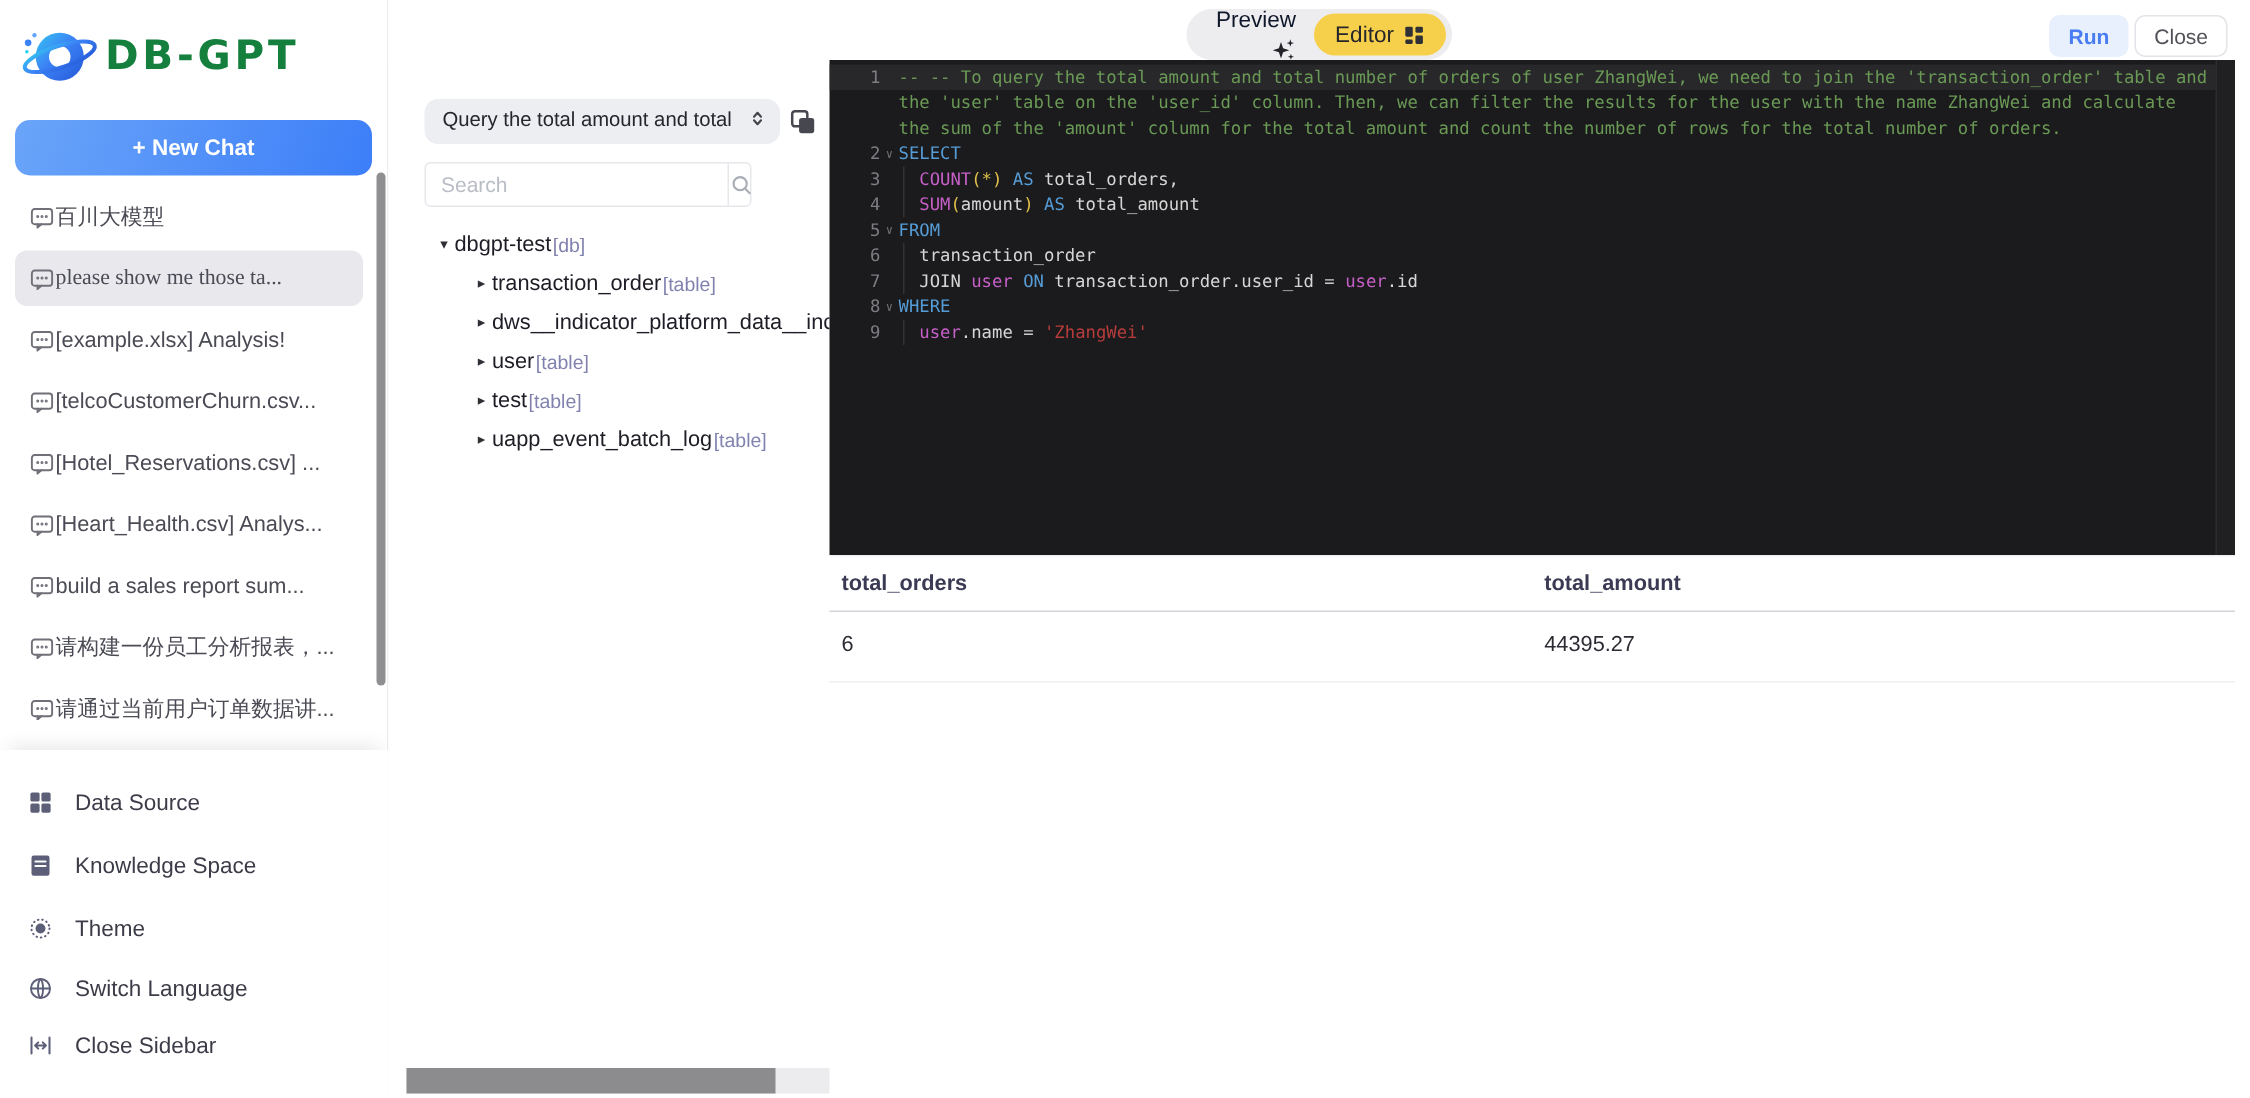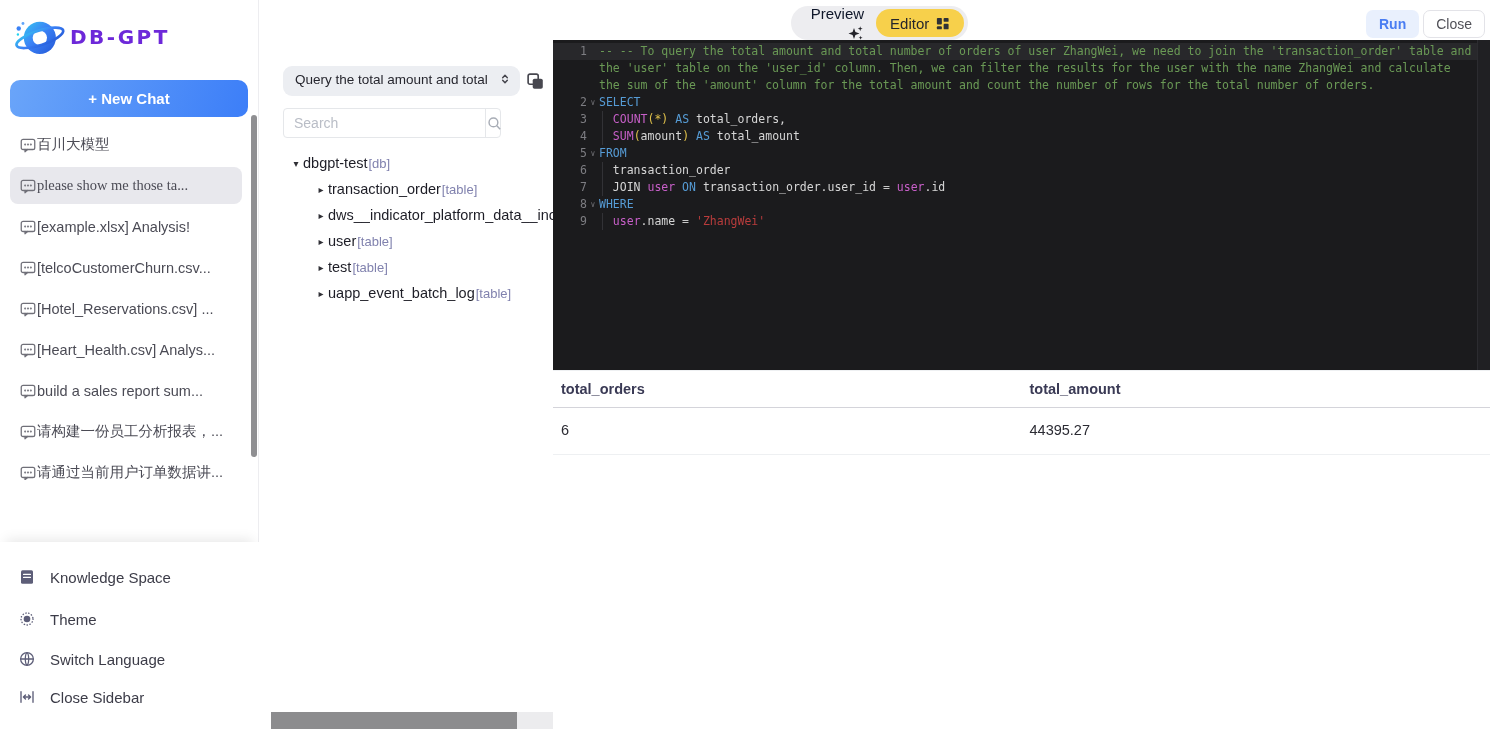--- a/index.html
+++ b/index.html
@@ -2,21 +2,21 @@
 <html><head>
 <meta charset="utf-8">
 <style>
   * { margin:0; padding:0; box-sizing:border-box; }
   body { background:#fff; font-family:"Liberation Sans", sans-serif; }
   .app { position:relative; width:1500px; height:732px; background:#fff; overflow:hidden; }
 
   
   .sidebar { position:absolute; left:0; top:0; width:259px; height:732px; background:#fff; border-right:1px solid #ededf0; }
   .logo-row { display:flex; align-items:center; gap:4px; padding:10px 8px 6px 12px; }
-  .logo-text { font-size:20px; font-weight:800; letter-spacing:2.5px; color:#6d28d9; font-family:"DejaVu Sans", sans-serif; }
+  .logo-text { font-size:27px; font-weight:800; letter-spacing:2.5px; color:#15803d; font-family:"DejaVu Sans", sans-serif; }
   .new-chat-btn { margin:10px 10px 8px 10px; height:37px; border-radius:10px; background:linear-gradient(110deg,#6aa5f9,#3c7ef8); color:#fff; font-size:15px; font-weight:600; display:flex; align-items:center; justify-content:center; cursor:pointer; }
   .chat-list { position:absolute; left:0; top:126px; width:252px; height:354px; overflow:hidden; }
   .chat-item { display:flex; align-items:center; gap:0; margin:0 10px 4px 10px; padding:8px 9px; height:37px; border-radius:8px; color:#4b4b55; font-size:14.5px; cursor:pointer; white-space:nowrap; overflow:hidden; }
   .chat-item.selected { background:#e8e8ed;font-family:Liberation Serif, serif; }
   .chat-ic { display:flex; flex:none; }
   .chat-label { overflow:hidden; white-space:nowrap; }
   .side-scrollbar { position:absolute; right:1px; top:115px; width:6px; height:342px; background:#8f8f92; border-radius:3px; }
   .side-menu { position:absolute; left:0; bottom:0; width:259px; background:#fff; padding:14px 0 16px 0; box-shadow:0 -8px 12px -6px rgba(0,0,0,0.10); }
   .side-menu-item { display:flex; align-items:center; gap:14px; padding:0 18px; height:42px; font-size:15px; color:#3c3c48; cursor:pointer; }
   .side-menu-item.tight { height:38px; }
@@ -200,20 +200,31 @@
               <circle cx="8.2" cy="11.2" r="0.5" fill="#707079"></circle>
               <circle cx="12" cy="11.2" r="0.5" fill="#707079"></circle>
               <circle cx="15.8" cy="11.2" r="0.5" fill="#707079"></circle>
             </svg>
           </span>
           <span class="chat-label">请通过当前用户订单数据讲...</span>
         </div>
       </div>
     <div class="side-scrollbar"></div>
     <div class="side-menu">
+        <div class="side-menu-item">
+          <span class="mi">
+            <svg width="18" height="18" viewBox="0 0 24 24" fill="#5d5e78">
+              <rect x="3" y="3" width="8.2" height="8.2" rx="1.5"></rect>
+              <rect x="12.8" y="3" width="8.2" height="8.2" rx="1.5"></rect>
+              <rect x="3" y="12.8" width="8.2" height="8.2" rx="1.5"></rect>
+              <rect x="12.8" y="12.8" width="8.2" height="8.2" rx="1.5"></rect>
+            </svg>
+          </span>
+          <span>Data Source</span>
+        </div>
         <div class="side-menu-item">
           <span class="mi">
             <svg width="18" height="18" viewBox="0 0 24 24">
               <rect x="4" y="3" width="16" height="18" rx="2" fill="#5d5e78"></rect>
               <path d="M7.5 8.5 h9 M7.5 12.5 h9" stroke="#ffffff" stroke-width="1.8" stroke-linecap="round"></path>
             </svg>
           </span>
           <span>Knowledge Space</span>
         </div>
         <div class="side-menu-item">

